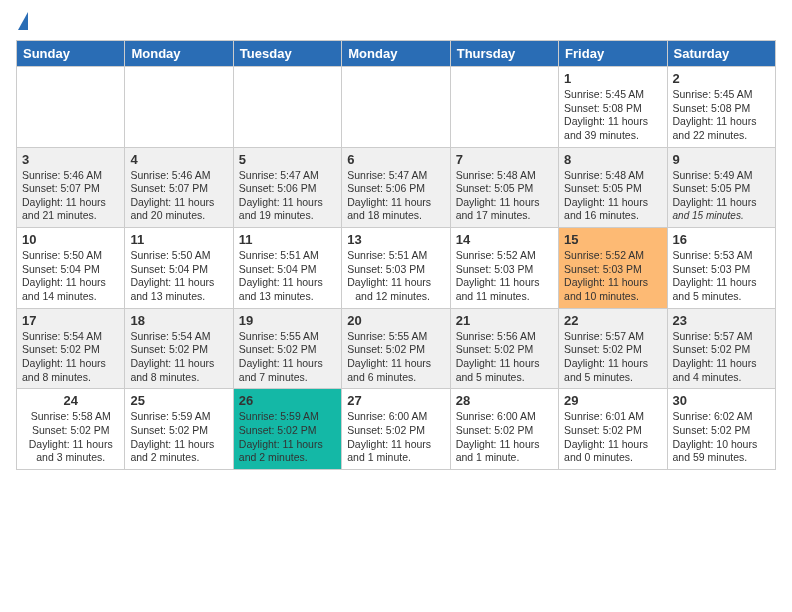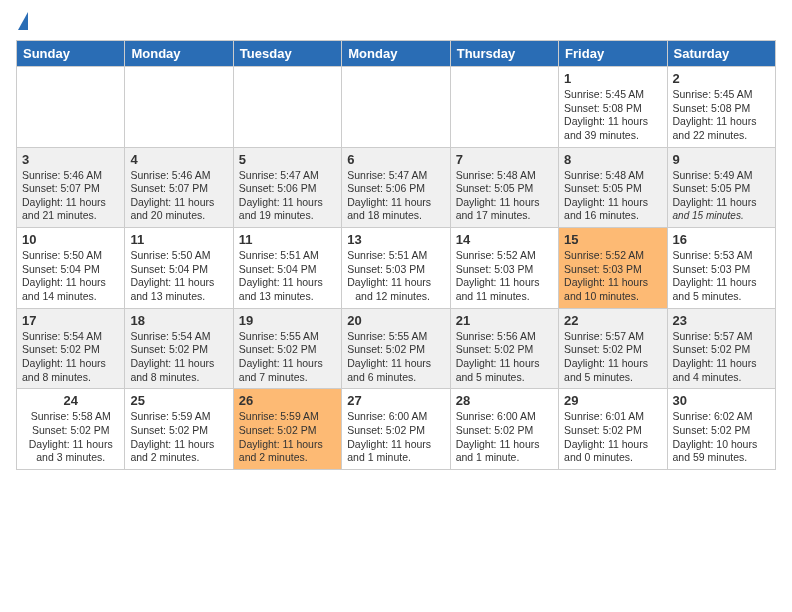--- a/index.html
+++ b/index.html
@@ -297,21 +297,21 @@
           <span style="display: block; font-size: 10.5px; line-height: 1.3;">Daylight: 11 hours</span>
           <span style="display: block; font-size: 10.5px; line-height: 1.3;">and 3 minutes.</span>
         </td>
         <td style="background: rgb(255, 255, 255);">
           <span class="day-num">25</span>
           <span style="display: block; font-size: 10.5px; line-height: 1.3;">Sunrise: 5:59 AM</span>
           <span style="display: block; font-size: 10.5px; line-height: 1.3;">Sunset: 5:02 PM</span>
           <span style="display: block; font-size: 10.5px; line-height: 1.3;">Daylight: 11 hours</span>
           <span style="display: block; font-size: 10.5px; line-height: 1.3;">and 2 minutes.</span>
         </td>
-        <td style="background: #fdba74;">
+        <td style="background: #14b8a6;">
           <span class="day-num">26</span>
           <span style="display: block; font-size: 10.5px; line-height: 1.3;">Sunrise: 5:59 AM</span>
           <span style="display: block; font-size: 10.5px; line-height: 1.3;">Sunset: 5:02 PM</span>
           <span style="display: block; font-size: 10.5px; line-height: 1.3;">Daylight: 11 hours</span>
           <span style="display: block; font-size: 10.5px; line-height: 1.3;">and 2 minutes.</span>
         </td>
         <td style="background: rgb(255, 255, 255);">
           <span class="day-num">27</span>
           <span style="display: block; font-size: 10.5px; line-height: 1.3;">Sunrise: 6:00 AM</span>
           <span style="display: block; font-size: 10.5px; line-height: 1.3;">Sunset: 5:02 PM</span>

